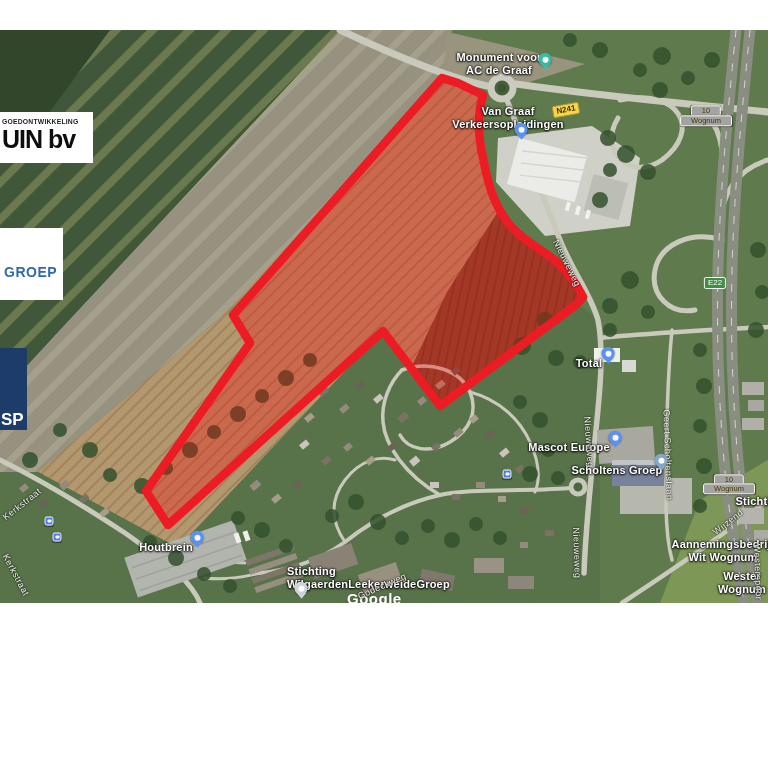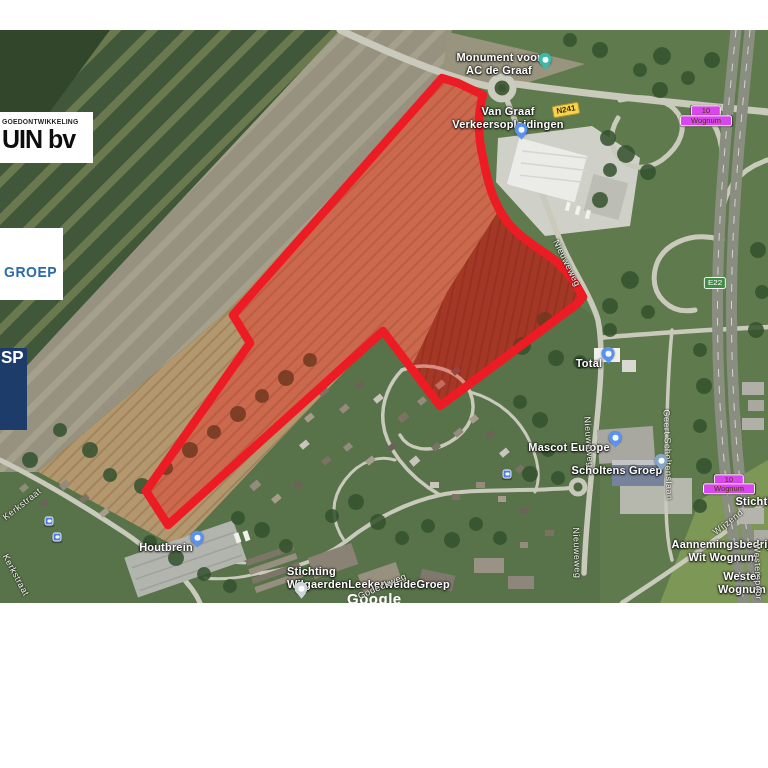--- a/index.html
+++ b/index.html
@@ -18,21 +18,21 @@
   .labels > *{pointer-events:auto;}
   .poi-label{position:absolute;transform:translate(-50%,-50%);color:#fff;font-size:11px;font-weight:700;
              text-align:center;line-height:1.2;white-space:pre-line;letter-spacing:.2px;
              text-shadow:0 0 2px #000,0 0 3px rgba(0,0,0,.85),0 1px 2px rgba(0,0,0,.8);}
   .poi-label.align-left{transform:translate(0,-50%);text-align:left;}
   .street-label{position:absolute;color:#f4f4ef;font-size:9px;font-weight:400;letter-spacing:.5px;white-space:nowrap;
              text-shadow:0 0 2px rgba(0,0,0,.9),0 0 2px rgba(0,0,0,.7);}
   .badge{position:absolute;white-space:nowrap;line-height:1.25;}
   .badge-road{background:#f9d34b;border:1px solid #b1962d;color:#3a3000;font-size:8px;font-weight:700;
               padding:0 3px;border-radius:2px;}
-  .badge-exit{background:#d946ef;border:1px solid #fffdf0;color:#4a3b00;font-size:7.5px;font-weight:400;
+  .badge-exit{background:#a3a3a3;border:1px solid #fffdf0;color:#4a3b00;font-size:7.5px;font-weight:400;
               padding:0 10px;border-radius:2px;box-shadow:0 0 1px rgba(0,0,0,.6);}
   .badge-euro{background:#3f8e44;border:1px solid #f2f7f2;color:#fff;font-size:8px;font-weight:400;
               padding:0 3px;border-radius:2px;}
 
   .place-pin{position:absolute;width:13px;height:13px;border-radius:50%;background:currentColor;
              transform:translate(-50%,-110%);box-shadow:0 1px 2px rgba(0,0,0,.45);}
   .place-pin::after{content:"";position:absolute;left:50%;top:100%;transform:translateX(-50%);margin-top:-2px;
              border:5px solid transparent;border-top:6px solid currentColor;}
   .pin-dot{position:absolute;inset:3.5px;background:rgba(255,255,255,.95);border-radius:50%;}
 
@@ -43,21 +43,21 @@
   .google-watermark{position:absolute;color:#fff;font-size:15px;font-weight:700;letter-spacing:.5px;
             text-shadow:0 0 3px rgba(60,60,60,.55);}
 
   
   .logo{position:absolute;}
   .logo-vastgoed{left:0;top:112px;width:93px;height:51px;background:#fff;padding:6px 2px 0 2px;}
   .logo-vastgoed .l1{font-size:6.8px;font-weight:700;color:#1c1c1c;letter-spacing:.2px;white-space:nowrap;overflow:hidden;}
   .logo-vastgoed .l2{font-size:25px;font-weight:800;color:#0d0d0d;line-height:1;margin-top:2px;letter-spacing:-1px;}
   .logo-groep{left:0;top:228px;width:63px;height:72px;background:#fff;display:flex;align-items:flex-end;padding:4px 4px 20px 4px;}
   .logo-groep .t{color:#2e6ba8;font-size:14px;font-weight:700;letter-spacing:.5px;}
-  .logo-sp{left:0;top:348px;width:27px;height:82px;background:#1e3c69;display:flex;align-items:flex-start;padding-left:1px;}
+  .logo-sp{left:0;top:348px;width:27px;height:82px;background:#1e3c69;display:flex;align-items:flex-end;padding-left:1px;}
   .logo-sp .t{color:#fff;font-size:17px;font-weight:800;letter-spacing:0;}
 </style>
 </head>
 <body>
 
 <div class="stage">
 
   <div class="map-viewport">
     <svg width="768" height="573" viewBox="0 0 768 573">
       <defs>

